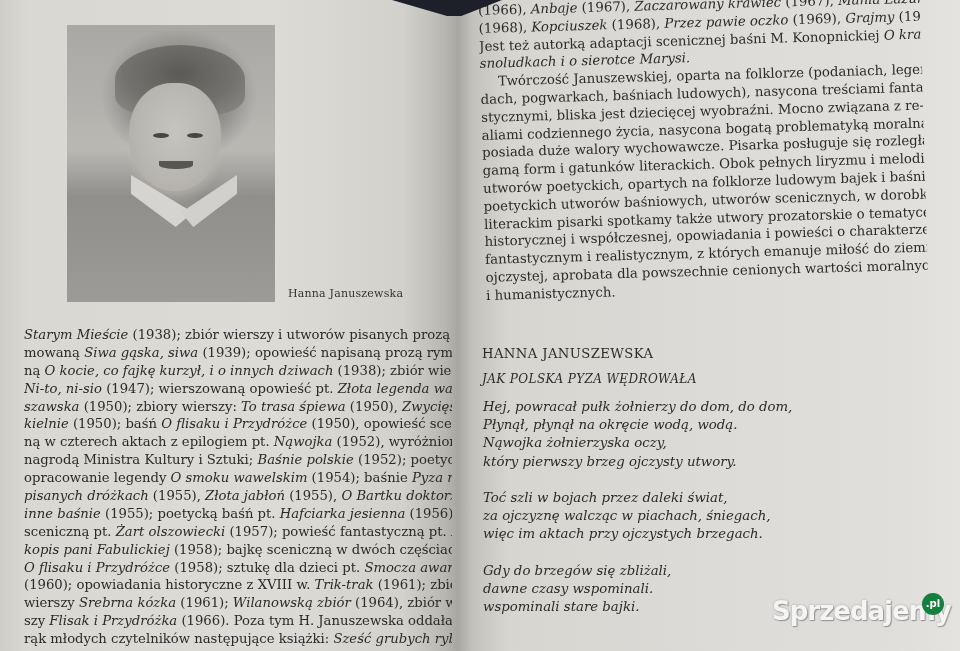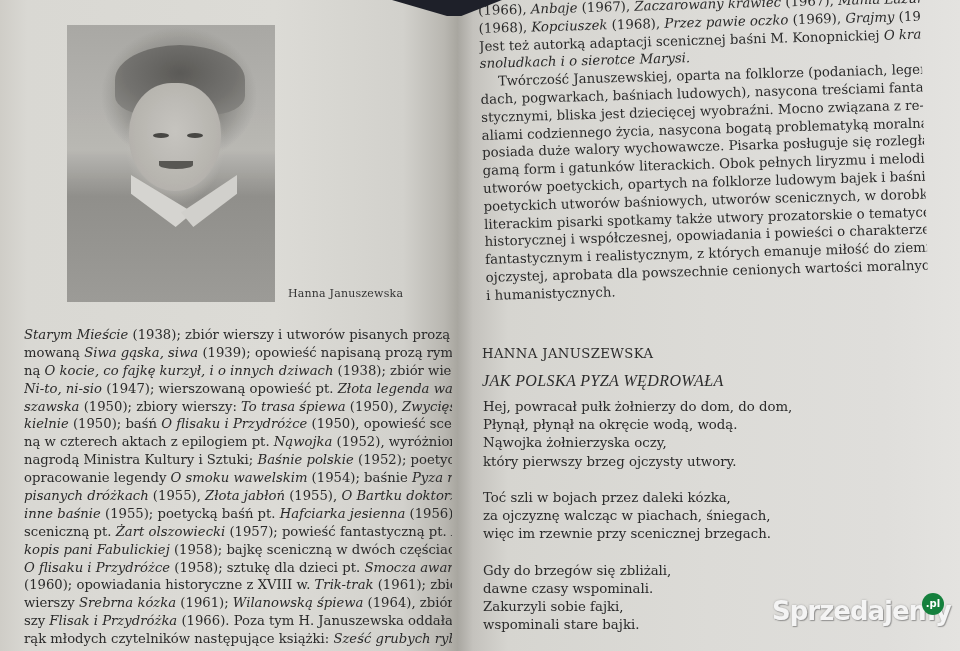--- a/index.html
+++ b/index.html
@@ -33,23 +33,23 @@
   .left-text{position:absolute;left:24px;top:326px;width:428px;font-size:13.2px;line-height:17.9px;
     text-align:justify;color:#2a2a2a;}
   .left-text .ln{display:block;height:17.9px;white-space:nowrap;text-align-last:justify;overflow:hidden;}
   .right-top{position:absolute;left:478px;top:2px;width:442px;font-size:13.3px;line-height:17.8px;color:#2a2a2a;
     transform:rotate(-1.6deg);transform-origin:left top;}
   .right-top .ln{display:block;height:17.8px;white-space:nowrap;text-align-last:justify;overflow:hidden;}
   .right-top .ln.last{text-align-last:left;}
   .right-top .ln.indent{padding-left:18px;}
   i{font-style:italic;}
   .author-head{position:absolute;left:482px;top:346px;font-size:13.2px;letter-spacing:.4px;color:#2c2c2c;}
-  .poem-title{position:absolute;left:482px;top:372px;font-size:16px;font-style:italic;letter-spacing:.4px;color:#2c2c2c;font-family:Liberation Serif, serif;}
+  .poem-title{position:absolute;left:482px;top:372px;font-size:12px;font-style:italic;letter-spacing:.4px;color:#2c2c2c;}
   .poem{position:absolute;left:483px;top:398px;font-size:13.3px;line-height:18.2px;color:#2a2a2a;}
-  .poem .stanza{margin-bottom:18.2px;}
+  .poem .stanza{margin-bottom:18.2px;font-style:italic;}
   .poem .vl{display:block;white-space:nowrap;}
   .watermark{position:absolute;left:772px;top:596px;font-family:"DejaVu Sans","Liberation Sans",sans-serif;
     font-weight:bold;font-size:26px;letter-spacing:-1px;color:#f4f4f4;
     text-shadow:0 0 2px rgba(120,120,120,.6),1px 1px 1px rgba(90,90,90,.5);}
   .watermark .badge{position:absolute;left:150px;top:-3px;width:22px;height:22px;border-radius:50%;
     background:#15803d;color:#fff;font-size:10px;font-weight:bold;line-height:22px;text-align:center;letter-spacing:0;text-shadow:none;}
 </style>
 </head>
 <body>
 
@@ -74,21 +74,21 @@
         <span class="ln"><i>kielnie</i><span> (1950); baśń </span><i>O flisaku i Przydróżce</i><span> (1950), opowieść scenicz-</span></span>
         <span class="ln"><span>ną w czterech aktach z epilogiem pt. </span><i>Nąwojka</i><span> (1952), wyróżnioną</span></span>
         <span class="ln"><span>nagrodą Ministra Kultury i Sztuki; </span><i>Baśnie polskie</i><span> (1952); poetyckie</span></span>
         <span class="ln"><span>opracowanie legendy </span><i>O smoku wawelskim</i><span> (1954); baśnie </span><i>Pyza na</i></span>
         <span class="ln"><i>pisanych dróżkach</i><span> (1955), </span><i>Złota jabłoń</i><span> (1955), </span><i>O Bartku doktorze</i></span>
         <span class="ln"><i>inne baśnie</i><span> (1955); poetycką baśń pt. </span><i>Hafciarka jesienna</i><span> (1956); baśń</span></span>
         <span class="ln"><span>sceniczną pt. </span><i>Żart olszowiecki</i><span> (1957); powieść fantastyczną pt. </span><i>Rę-</i></span>
         <span class="ln"><i>kopis pani Fabulickiej</i><span> (1958); bajkę sceniczną w dwóch częściach pt.</span></span>
         <span class="ln"><i>O flisaku i Przydróżce</i><span> (1958); sztukę dla dzieci pt. </span><i>Smocza awantura</i></span>
         <span class="ln"><span>(1960); opowiadania historyczne z XVIII w. </span><i>Trik-trak</i><span> (1961); zbiór</span></span>
-        <span class="ln"><span>wierszy </span><i>Srebrna kózka</i><span> (1961); </span><i>Wilanowską śpiewa</i><span> (1964), zbiór wier-</span></span>
+        <span class="ln"><span>wierszy </span><i>Srebrna kózka</i><span> (1961); </span><i>Wilanowską zbiór</i><span> (1964), zbiór wier-</span></span>
         <span class="ln"><span>szy </span><i>Flisak i Przydróżka</i><span> (1966). Poza tym H. Januszewska oddała do</span></span>
         <span class="ln last"><span>rąk młodych czytelników następujące książki: </span><i>Sześć grubych ryb</i></span>
       </div>
   </div>
 
   <div class="page page-right">
   </div>
   <div class="right-top" id="right-text">
       <span class="ln"><span>(1966), </span><i>Anbaje</i><span> (1967), </span><i>Zaczarowany krawiec</i><span> (1967), </span><i>Mania Lazurek</i></span>
       <span class="ln"><span>(1968), </span><i>Kopciuszek</i><span> (1968), </span><i>Przez pawie oczko</i><span> (1969), </span><i>Grajmy</i><span> (1970).</span></span>
@@ -111,28 +111,27 @@
   <div class="author-head">HANNA JANUSZEWSKA</div>
   <div class="poem-title">JAK POLSKA PYZA WĘDROWAŁA</div>
   <div class="poem" id="poem">
       <div class="stanza">
         <span class="vl">Hej, powracał pułk żołnierzy do dom, do dom,</span>
         <span class="vl">Płynął, płynął na okręcie wodą, wodą.</span>
         <span class="vl">Nąwojka żołnierzyska oczy,</span>
         <span class="vl">który pierwszy brzeg ojczysty utwory.</span>
       </div>
       <div class="stanza">
-        <span class="vl">Toć szli w bojach przez daleki kózka,</span>
+        <span class="vl">Toć szli w bojach przez daleki świat,</span>
         <span class="vl">za ojczyznę walcząc w piachach, śniegach,</span>
-        <span class="vl">więc im rzewnie przy scenicznej brzegach.</span>
+        <span class="vl">więc im aktach przy ojczystych brzegach.</span>
       </div>
       <div class="stanza">
         <span class="vl">Gdy do brzegów się zbliżali,</span>
         <span class="vl">dawne czasy wspominali.</span>
-        <span class="vl">Zakurzyli sobie fajki,</span>
         <span class="vl">wspominali stare bajki.</span>
       </div>
     </div>
 
   <div class="spine-shadow"></div>
 
   <div class="watermark">
     <span>Sprzedajemy</span>
     <span class="badge">.pl</span>
   </div>

